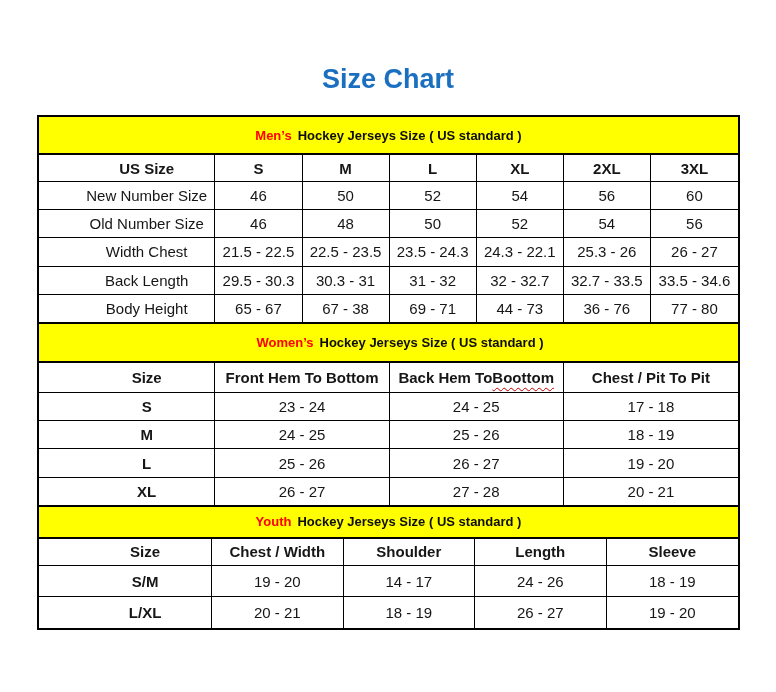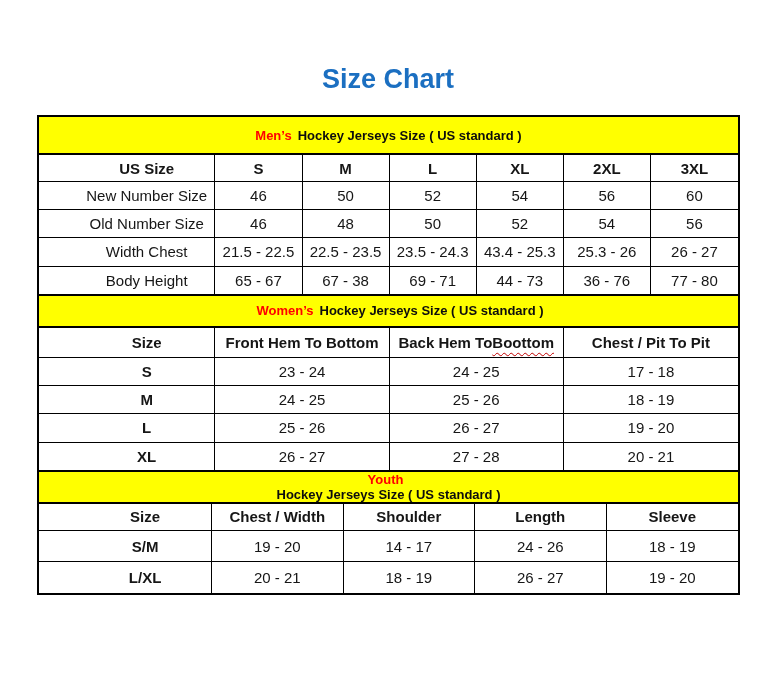--- a/index.html
+++ b/index.html
@@ -72,26 +72,26 @@
   }
 
   
   .t-mens .row { grid-template-columns: 20.7% repeat(6, 1fr); height: 28.2px; }
   .t-mens .row.header-row { height: 26px; }
   .t-mens .banner { height: 38px; }
 
   
   .t-womens .row { grid-template-columns: 20.7% repeat(3, 1fr); height: 28.25px; }
   .t-womens .row.header-row { height: 29px; }
-  .t-womens .banner { height: 32px; padding-left: 23px; }
+  .t-womens .banner { height: 39px; padding-left: 23px; }
 
   
   .t-youth .row { grid-template-columns: 20.2% repeat(4, 1fr); height: 31.5px; }
   .t-youth .row.header-row { height: 26px; }
-  .t-youth .banner { height: 32px; flex-direction: column; }
+  .t-youth .banner { height: 32px; }
 </style>
 </head>
 <body>
 
 <h1 class="title">Size Chart</h1>
 
 <div class="chart">
   <div class="section t-mens">
       <div class="banner">
         <span class="banner-hl">Men’s</span>
@@ -122,23 +122,32 @@
         <div class="cell">50</div>
         <div class="cell">52</div>
         <div class="cell">54</div>
         <div class="cell">56</div>
       </div>
       <div class="row">
         <div class="cell">Width Chest</div>
         <div class="cell">21.5 - 22.5</div>
         <div class="cell">22.5 - 23.5</div>
         <div class="cell">23.5 - 24.3</div>
-        <div class="cell">43.4 - 25.3</div>
+        <div class="cell">24.3 - 22.1</div>
         <div class="cell">25.3 - 26</div>
         <div class="cell">26 - 27</div>
+      </div>
+      <div class="row">
+        <div class="cell">Back Length</div>
+        <div class="cell">29.5 - 30.3</div>
+        <div class="cell">30.3 - 31</div>
+        <div class="cell">31 - 32</div>
+        <div class="cell">32 - 32.7</div>
+        <div class="cell">32.7 - 33.5</div>
+        <div class="cell">33.5 - 34.6</div>
       </div>
       <div class="row">
         <div class="cell">Body Height</div>
         <div class="cell">65 - 67</div>
         <div class="cell">67 - 38</div>
         <div class="cell">69 - 71</div>
         <div class="cell">44 - 73</div>
         <div class="cell">36 - 76</div>
         <div class="cell">77 - 80</div>
       </div>

